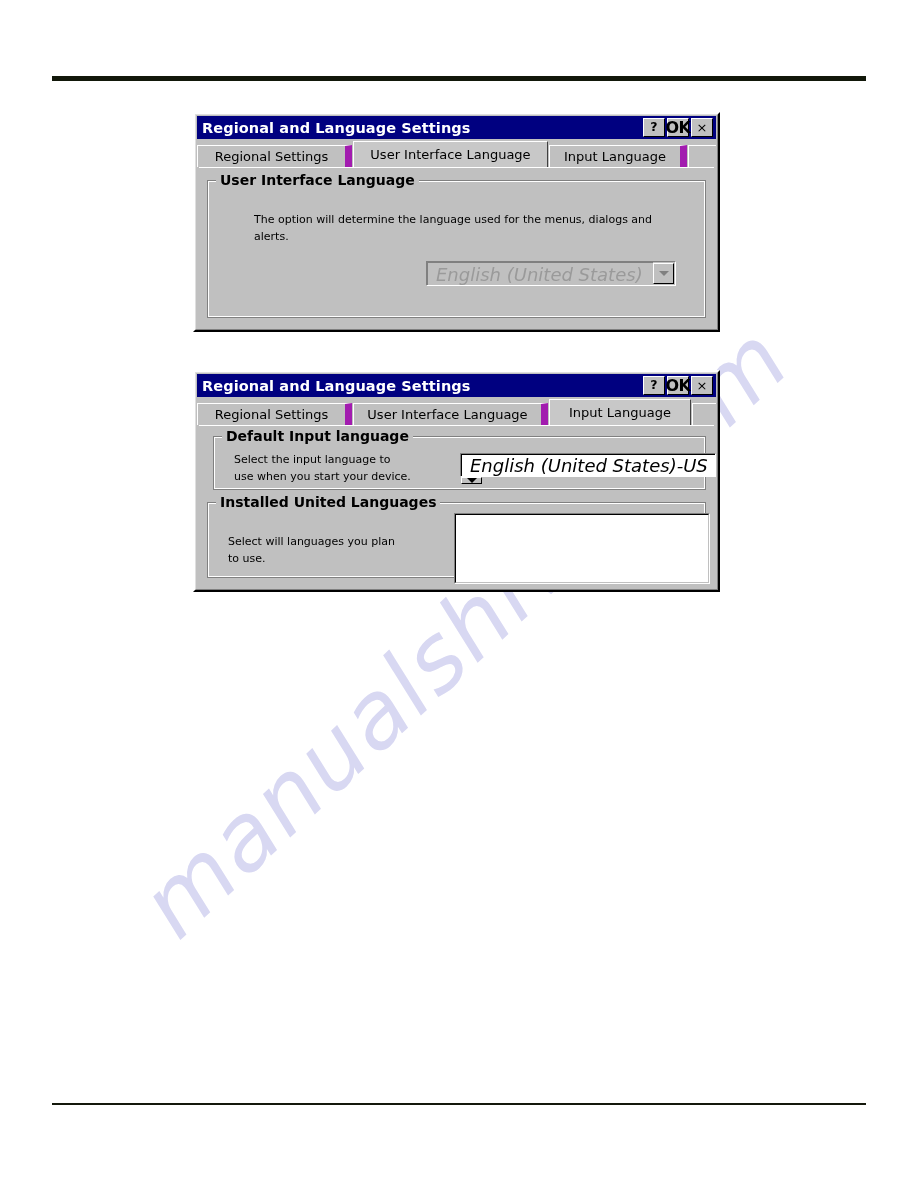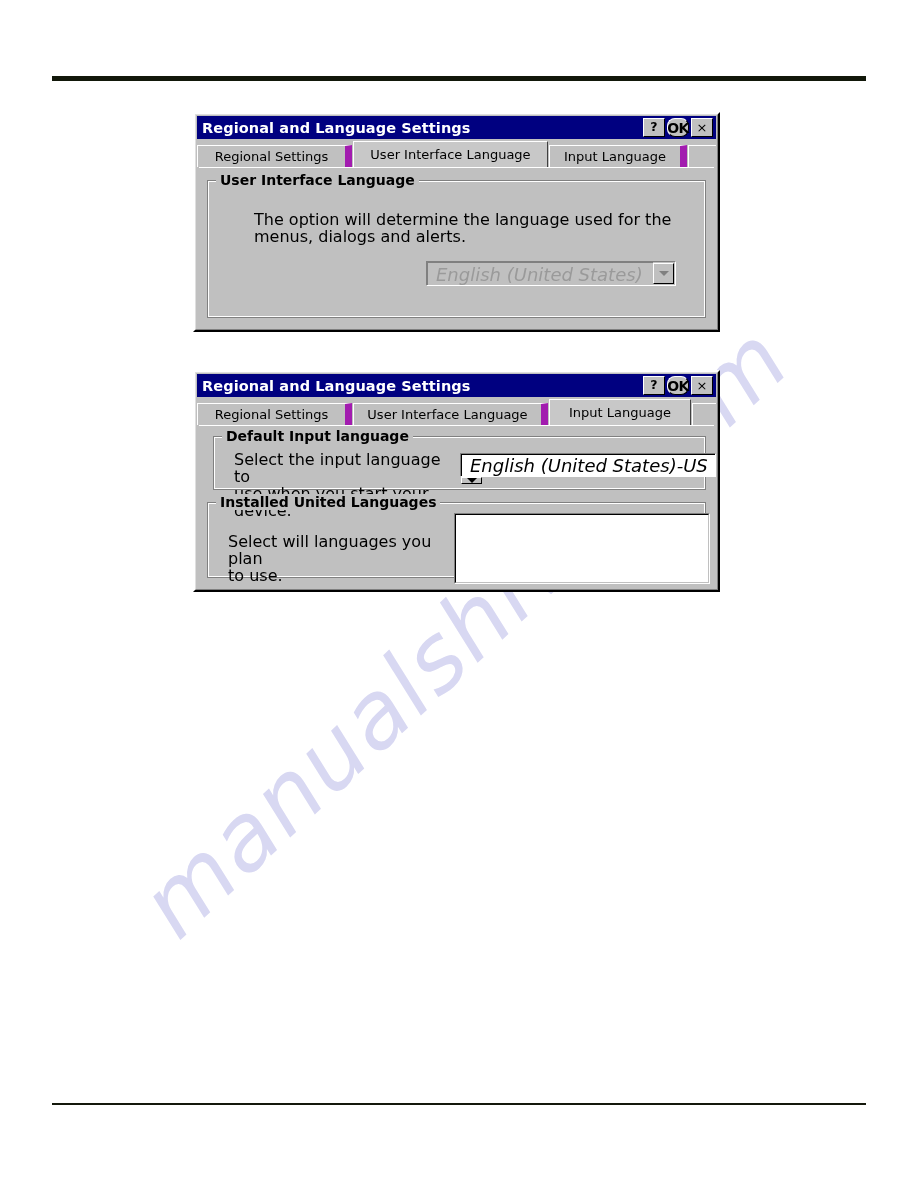--- a/index.html
+++ b/index.html
@@ -116,21 +116,21 @@
     border-bottom: 1px solid #000000;
     box-sizing: border-box;
     display: flex;
     align-items: center;
     justify-content: center;
     font-size: 12.5px;
     font-weight: bold;
     color: #000000;
     line-height: 1;
   }
-  .tb-btn.ok { font-size: 14px; letter-spacing: -0.5px; border-radius: 8px; }
+  .tb-btn.ok { font-size: 16px; letter-spacing: -0.5px; }
   .tb-btn.close { font-size: 13px; font-weight: normal; }
 
   
   .tabstrip {
     position: absolute;
     left: 2px;
     right: 2px;
     height: 27px;
     display: flex;
     align-items: flex-end;
@@ -200,21 +200,21 @@
     padding: 0 4px;
     font-size: 14px;
     font-weight: bold;
     color: #000000;
     white-space: nowrap;
     line-height: 16px;
   }
 
   .static-text {
     position: absolute;
-    font-size: 16px;
+    font-size: 11px;
     color: #000000;
     line-height: 17px;
     white-space: pre-line;
   }
 
   
   .combo {
     position: absolute;
     box-sizing: border-box;
     border-top: 1px solid #808080;

